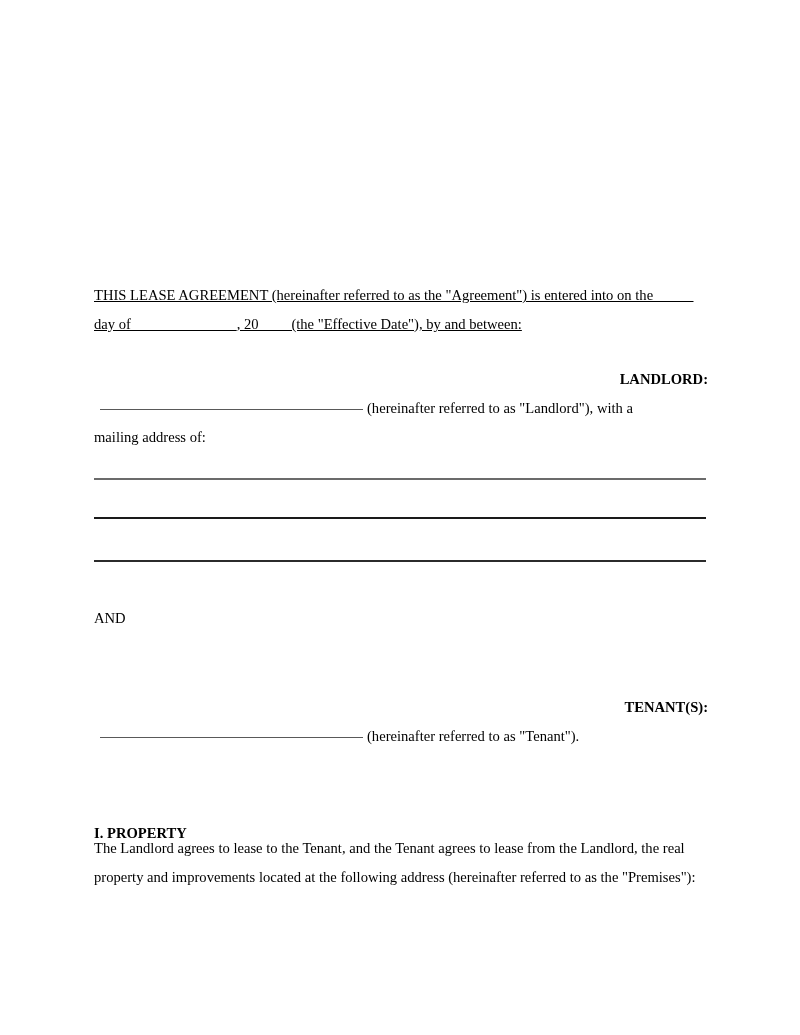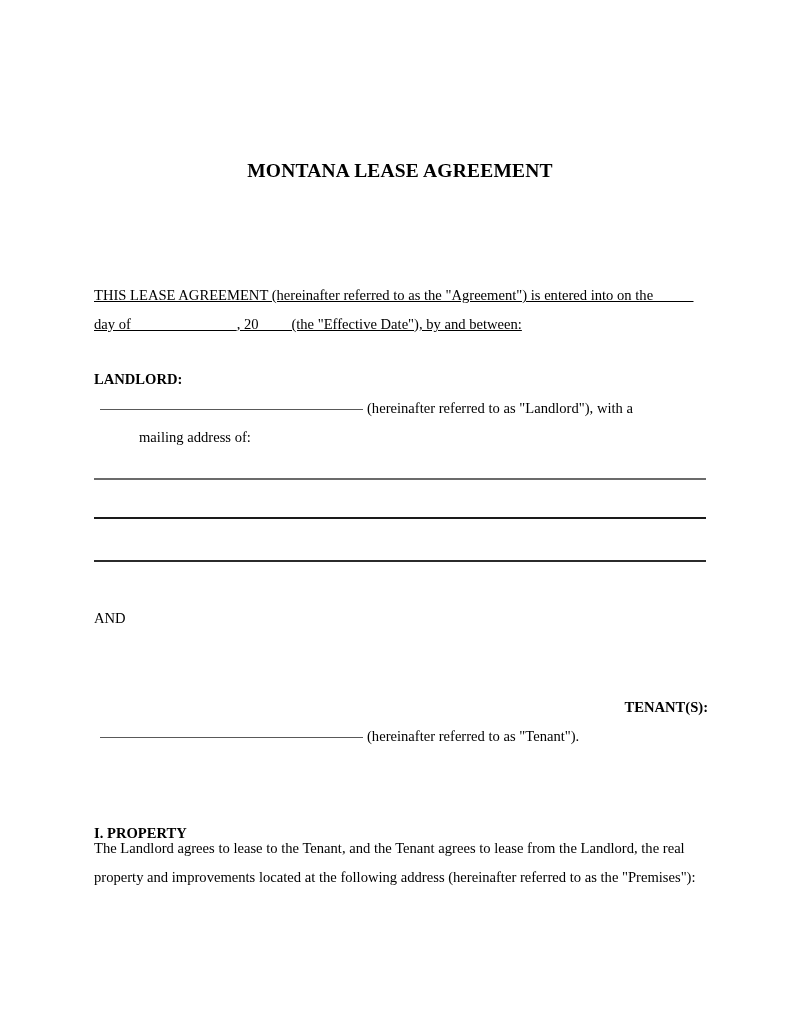--- a/index.html
+++ b/index.html
@@ -40,23 +40,23 @@
   
   .body-block {
     position: absolute;
     left: 94px;
     width: 614px;
     font-size: 14.6px;
     line-height: 29px;
     text-align: left;
   }
   .intro     { top: 281px; text-decoration: underline; }
-  .landlord-head { top: 365px; font-weight: bold; }
+  .landlord-head { top: 365px; font-weight: bold; text-align: right; }
   .landlord-line { top: 394px; }
-  .mail-line { top: 423px; margin-left: 45px; }
+  .mail-line { top: 423px; }
   .and-line  { top: 604px; }
   .tenant-head { top: 693px; font-weight: bold; text-align: right; }
   .tenant-line { top: 722px; }
   .property-head { top: 819px; font-weight: bold; }
   .property-body { top: 834px; }
 
   
   .sig-blank {
     display: inline-block;
     width: 263px;
@@ -76,21 +76,20 @@
   }
   .addr-rule-1 { top: 478px; border-bottom: 2.1px solid #6b6b6b; }
   .addr-rule-2 { top: 517px; border-bottom: 2.1px solid #1a1a1a; }
   .addr-rule-3 { top: 560px; border-bottom: 2.1px solid #2b2b2b; }
 </style>
 </head>
 <body>
 
 <div class="page">
 
-  <div class="doc-title">MONTANA LEASE AGREEMENT</div>
 
   <div class="body-block intro">THIS LEASE AGREEMENT (hereinafter referred to as the "Agreement") is entered into on the _____ day of ______________, 20____ (the "Effective Date"), by and between:</div>
 
   <div class="body-block landlord-head">LANDLORD:</div>
 
   <div class="body-block landlord-line"><span class="sig-blank"></span><span>(hereinafter referred to as "Landlord"), with a</span></div>
 
   <div class="body-block mail-line">mailing address of:</div>
 
   <div class="addr-rule addr-rule-1"></div>

